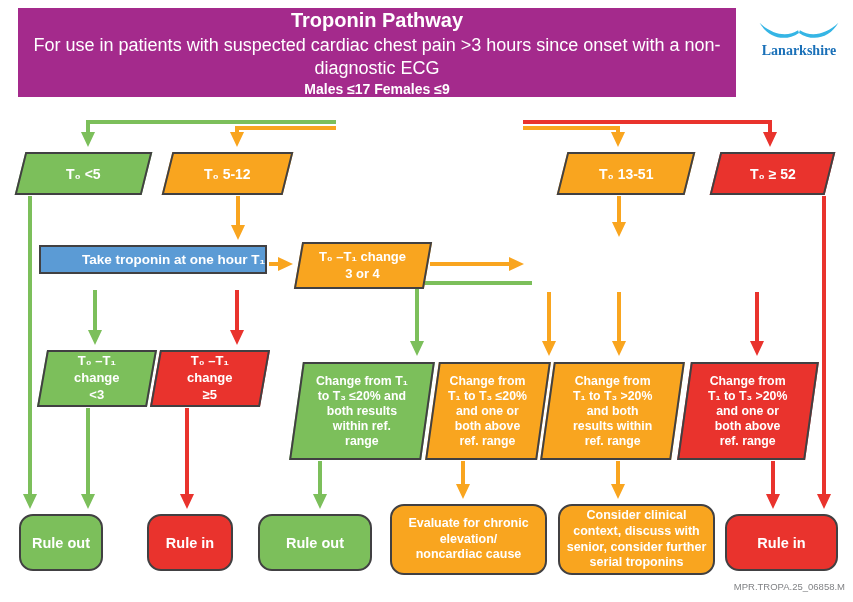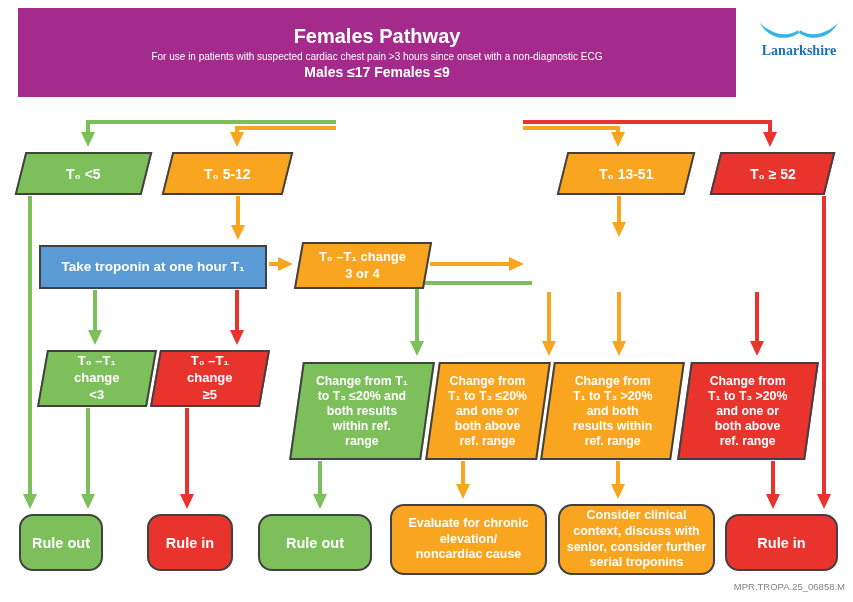--- a/index.html
+++ b/index.html
@@ -7,21 +7,21 @@
     position:relative;width:853px;height:602px;background:#ffffff;overflow:hidden;
     font-family:"Liberation Sans","DejaVu Sans",sans-serif;
   }
   
   .header{
     position:absolute;left:18px;top:8px;width:718px;height:89px;
     background:var(--purple,#A42A8C);color:#fff;text-align:center;
     display:flex;flex-direction:column;justify-content:center;line-height:1.3;
   }
   .header .title{font-size:20px;font-weight:bold;margin-bottom:1px;}
-  .header .l1{font-size:10px;font-weight:normal;}
+  .header .l1{font-size:18px;font-weight:normal;}
   .header .l2{font-size:12.5px;font-weight:bold;}
   .header .l3{font-size:14px;font-weight:bold;}
   
   .logo{position:absolute;left:752px;top:20px;width:94px;text-align:center;}
   .logo .nhs{color:var(--nhs-navy,#003087);font-weight:bold;font-size:31px;line-height:1;letter-spacing:.5px;}
   .logo .swoosh{display:block;margin:1px auto 0 auto;}
   .logo .region{color:var(--nhs-region-blue,#1A70B8);font-weight:bold;font-size:14px;line-height:1.1;font-family:Liberation Serif, serif;}
   
   .arrows{position:absolute;left:0;top:0;}
   .ln{fill:none;stroke-width:4;}
@@ -50,21 +50,21 @@
   .fs125{font-size:12.5px;line-height:1.25;}
   .fs145{font-size:14.5px;}
   .footer{position:absolute;right:8px;top:581px;font-size:9.5px;color:var(--footer-gray,#808285);font-weight:normal;padding-left:47px;}
 </style>
 </head>
 <body>
 
 <div id="canvas">
 
   <div class="header">
-    <div class="title">Females Pathway</div>
+    <div class="title">Troponin Pathway</div>
     <div class="l1">For use in patients with suspected cardiac chest pain &gt;3 hours since onset with a non-diagnostic ECG</div>
     <div class="l3">Males ≤17 Females ≤9</div>
   </div>
 
   <div class="logo">
     <svg class="swoosh" width="84" height="22" viewBox="0 0 90 24">
       <path d="M2,2 C16,15 32,18 44,10 L45,13 C30,23 12,19 2,2 Z" fill="var(--nhs-lightblue,#35B5E5)"></path>
       <path d="M88,2 C74,15 58,18 46,10 L45,13 C60,23 78,19 88,2 Z" fill="var(--nhs-lightblue,#35B5E5)"></path>
     </svg>
     <div class="region">Lanarkshire</div>
@@ -113,21 +113,21 @@
   <div class="node bg-orange sk14 fs14" style="left:167px;top:152px;width:121px;height:43px;">
     <span class="lbl">T₀ 5-12</span>
   </div>
   <div class="node bg-orange sk14 fs14" style="left:562px;top:152px;width:128px;height:43px;">
     <span class="lbl">T₀ 13-51</span>
   </div>
   <div class="node bg-red sk14 fs14" style="left:715px;top:152px;width:115px;height:43px;">
     <span class="lbl">T₀ ≥ 52</span>
   </div>
 
-  <div class="node bg-blue fs135" style="left:39px;top:245px;width:228px;height:44px;">
+  <div class="node bg-blue fs135" style="left:39px;top:245px;width:228px;height:29px;justify-content:flex-end;">
     <span class="lbl">Take troponin at one hour T₁</span>
   </div>
   <div class="node bg-orange sk10 fs13" style="left:298px;top:242px;width:130px;height:47px;">
     <span class="lbl">T₀ –T₁ change
 3 or 4</span>
   </div>
 
   <div class="node bg-green sk10 fs13" style="left:42px;top:350px;width:110px;height:57px;">
     <span class="lbl">T₀ –T₁
 change

